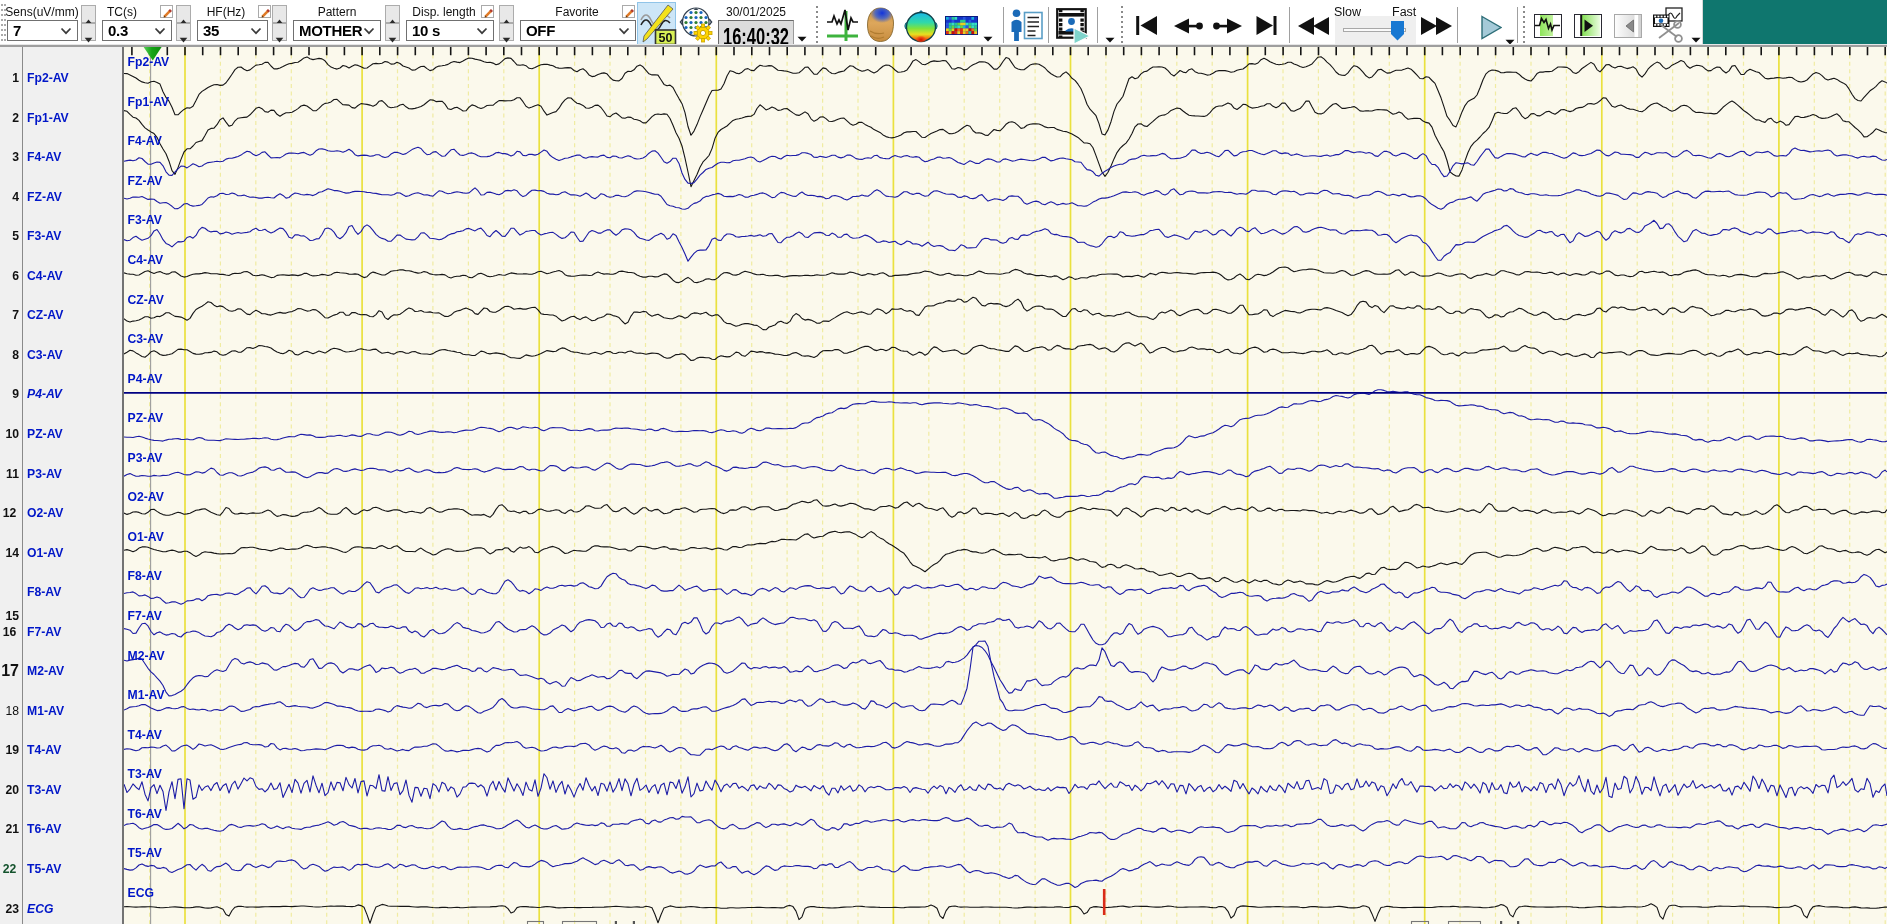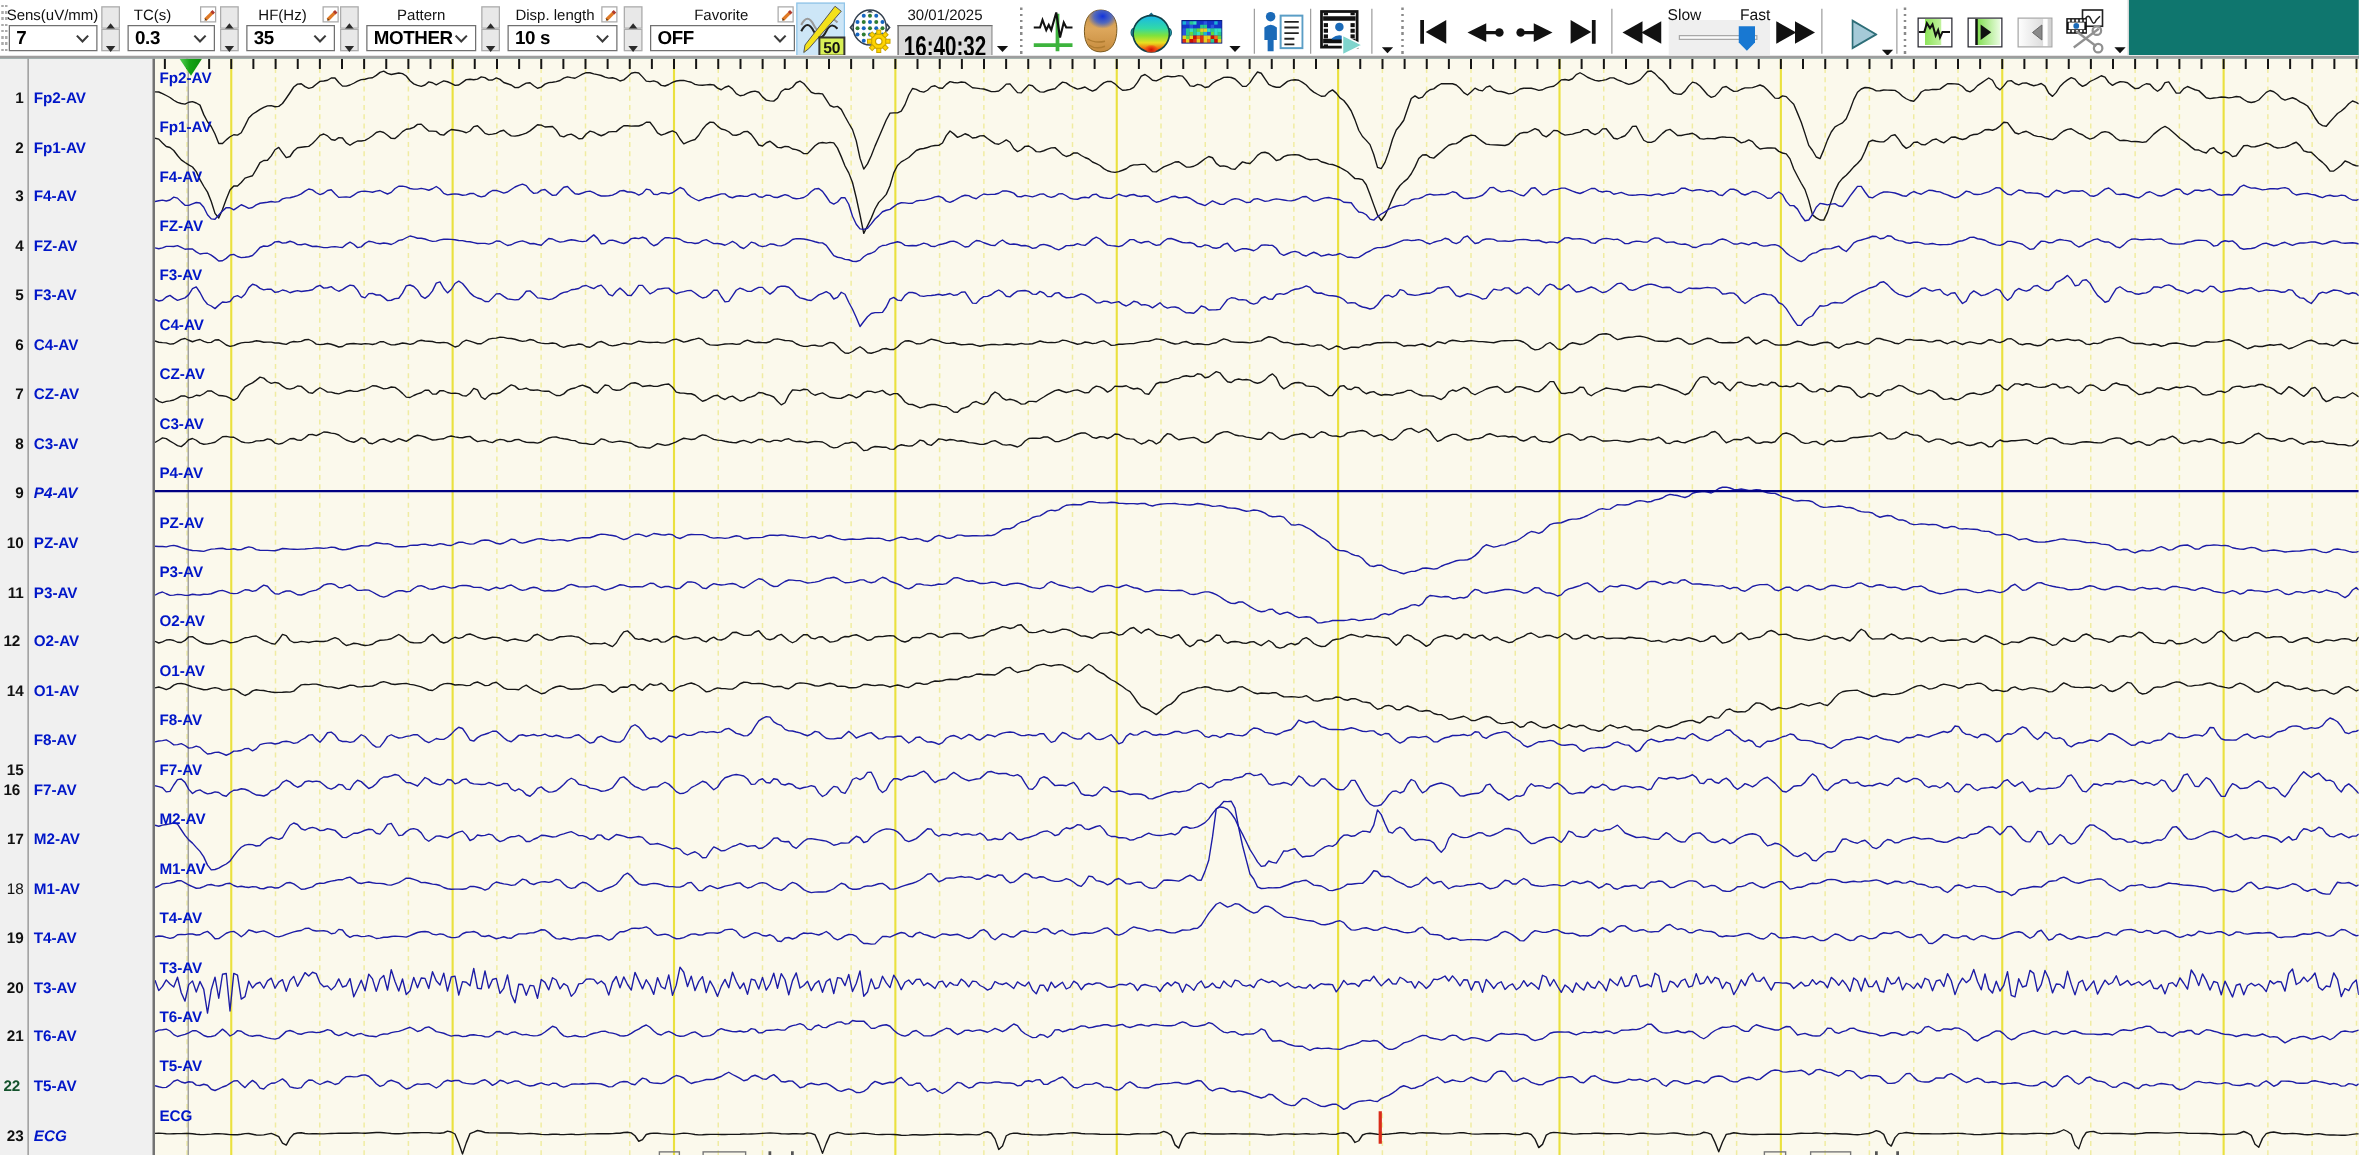--- a/index.html
+++ b/index.html
@@ -426,21 +426,21 @@
 <div style="position:absolute;left:0;top:419.5px;width:19px;text-align:right;font-weight:bold;font-size:12.2px;color:#111;line-height:14px">11</div>
 <div style="position:absolute;left:27px;top:419.5px;font-weight:bold;font-size:12.2px;color:#0016c8;line-height:14px;">P3-AV</div>
 <div style="position:absolute;left:0;top:459.0px;width:19px;text-align:center;font-weight:bold;font-size:12.2px;color:#111;line-height:14px">12</div>
 <div style="position:absolute;left:27px;top:459.0px;font-weight:bold;font-size:12.2px;color:#0016c8;line-height:14px;">O2-AV</div>
 <div style="position:absolute;left:0;top:498.6px;width:19px;text-align:right;font-weight:bold;font-size:12.2px;color:#111;line-height:14px">14</div>
 <div style="position:absolute;left:27px;top:498.6px;font-weight:bold;font-size:12.2px;color:#0016c8;line-height:14px;">O1-AV</div>
 <div style="position:absolute;left:0;top:562px;width:19px;text-align:right;font-weight:bold;font-size:12.2px;color:#111;line-height:14px">15</div>
 <div style="position:absolute;left:27px;top:538.1px;font-weight:bold;font-size:12.2px;color:#0016c8;line-height:14px;">F8-AV</div>
 <div style="position:absolute;left:0;top:577.7px;width:19px;text-align:center;font-weight:bold;font-size:12.2px;color:#111;line-height:14px">16</div>
 <div style="position:absolute;left:27px;top:577.7px;font-weight:bold;font-size:12.2px;color:#0016c8;line-height:14px;">F7-AV</div>
-<div style="position:absolute;left:0;top:617.2px;width:19px;text-align:right;font-weight:bold;font-size:12px;color:#111;line-height:14px">17</div>
+<div style="position:absolute;left:0;top:617.2px;width:19px;text-align:right;font-weight:bold;font-size:16px;color:#111;line-height:14px">17</div>
 <div style="position:absolute;left:27px;top:617.2px;font-weight:bold;font-size:12.2px;color:#0016c8;line-height:14px;">M2-AV</div>
 <div style="position:absolute;left:0;top:656.8px;width:19px;text-align:right;font-weight:normal;font-size:12.2px;color:#111;line-height:14px">18</div>
 <div style="position:absolute;left:27px;top:656.8px;font-weight:bold;font-size:12.2px;color:#0016c8;line-height:14px;">M1-AV</div>
 <div style="position:absolute;left:0;top:696.3px;width:19px;text-align:right;font-weight:bold;font-size:12.2px;color:#111;line-height:14px">19</div>
 <div style="position:absolute;left:27px;top:696.3px;font-weight:bold;font-size:12.2px;color:#0016c8;line-height:14px;">T4-AV</div>
 <div style="position:absolute;left:0;top:735.9px;width:19px;text-align:right;font-weight:bold;font-size:12.2px;color:#111;line-height:14px">20</div>
 <div style="position:absolute;left:27px;top:735.9px;font-weight:bold;font-size:12.2px;color:#0016c8;line-height:14px;">T3-AV</div>
 <div style="position:absolute;left:0;top:775.4px;width:19px;text-align:right;font-weight:bold;font-size:12.2px;color:#111;line-height:14px">21</div>
 <div style="position:absolute;left:27px;top:775.4px;font-weight:bold;font-size:12.2px;color:#0016c8;line-height:14px;">T6-AV</div>
 <div style="position:absolute;left:0;top:815.0px;width:19px;text-align:center;font-weight:bold;font-size:12.2px;color:#14532d;line-height:14px">22</div>

